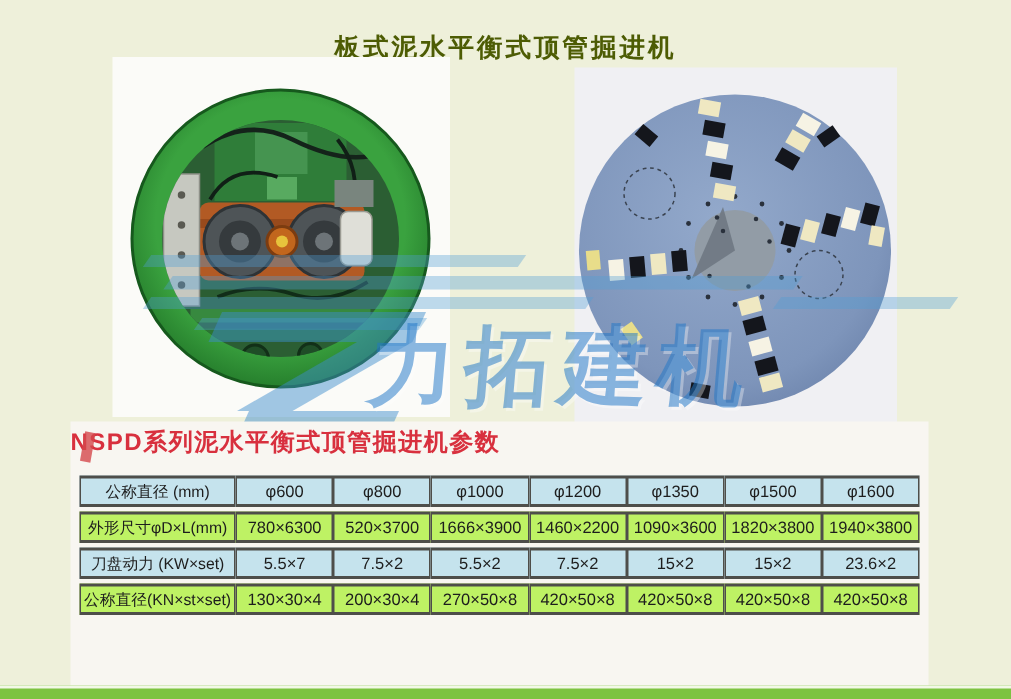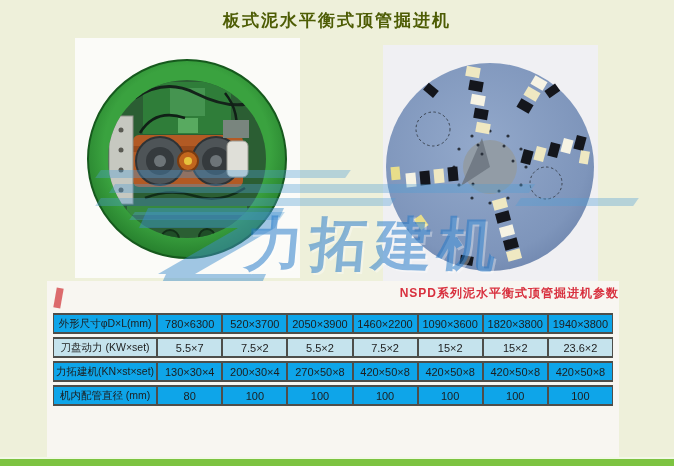--- a/index.html
+++ b/index.html
@@ -1,19 +1,19 @@
 <!DOCTYPE html>
 <html><head>
 <meta charset="utf-8">
 <style>
   html,body{margin:0;padding:0;}
   body{font-family:"Liberation Sans","DejaVu Sans",sans-serif;}
   .stage{position:relative;width:674px;height:466px;background:#eef0da;overflow:hidden;}
 
-  .page-title{position:absolute;top:9px;left:0;width:100%;text-align:center;
+  .page-title{position:absolute;top:20px;left:0;width:100%;text-align:center;
     font-size:17px;font-weight:bold;color:#4d5c04;letter-spacing:2px;}
 
   
   .photo{position:absolute;z-index:1;}
   .photo-left{left:75px;top:38px;width:225px;height:240px;background:#fbfbf8;}
   .photo-right{left:383px;top:45px;width:215px;height:240px;background:#f0f0f3;}
 
   
   .watermark{position:absolute;left:0;top:0;width:674px;height:466px;z-index:2;pointer-events:none;}
   .wm-bar{position:absolute;background:rgba(80,158,214,0.36);transform:skewX(-35deg);}
@@ -22,29 +22,29 @@
   .wm-bar3{left:98px;top:198px;width:295px;height:8px;}
   .wm-bar3b{left:518px;top:198px;width:118px;height:8px;}
   .wm-bar4{left:132px;top:212px;width:150px;height:8px;}
   .wm-logo{position:absolute;left:116px;top:204px;}
   .wm-text{position:absolute;left:246px;top:206px;font-size:58px;font-weight:bold;
     color:rgba(32,118,200,0.52);letter-spacing:6px;white-space:nowrap;
     transform:skewX(-5deg);text-shadow:2px 2px 0 rgba(255,255,255,0.35);}
 
   
   .card{position:absolute;left:47px;top:281px;width:572px;height:181px;background:#f8f6f1;z-index:3;}
-  .card-title{margin:4px 0 0 0;text-align:right;font-size:12px;font-weight:bold;
+  .card-title{margin:4px 0 0 0;text-align:left;font-size:16px;font-weight:bold;
     color:#d8303e;letter-spacing:1px;}
   table.spec{border-collapse:separate;border-spacing:0 3px;margin:8px auto 0 auto;
     table-layout:fixed;width:560px;color:#1d1d1d;}
   table.spec td{border-style:solid;border-color:#4e4e4a;border-width:2px 1px;
     text-align:center;height:17px;padding:0 1px;overflow:hidden;white-space:nowrap;font-size:11px;}
   table.spec td.label-cell{font-size:10.5px;}
   tr.row-blue td{background:#c5e3ed;}
-  tr.row-white td{background:#0ea5e9;}
+  tr.row-white td{background:#bef264;}
 
   .scan-artifact{position:absolute;left:55px;top:288px;width:7px;height:20px;
     background:#d4484c;opacity:.8;transform:rotate(10deg);z-index:4;}
 
   .bottom-bar{position:absolute;left:0;top:457px;width:674px;height:9px;
     background:#7dc341;border-top:2px solid #f2f8e6;z-index:5;}
 </style>
 </head>
 <body>
 
@@ -194,60 +194,60 @@
         <col style="width:104px">
         <col style="width:65px">
           <col style="width:65px">
           <col style="width:65px">
         <col style="width:65px">
           <col style="width:65px">
           <col style="width:65px">
           <col style="width:65px">
       </colgroup>
       <tbody>
+          <tr class="row-blue">
+            <td class="label-cell">公称直径 (mm)</td>
+            <td>φ600</td>
+            <td>φ800</td>
+            <td>φ1000</td>
+            <td>φ1200</td>
+            <td>φ1350</td>
+            <td>φ1500</td>
+            <td>φ1600</td>
+          </tr>
           <tr class="row-white">
             <td class="label-cell">外形尺寸φD×L(mm)</td>
             <td>780×6300</td>
             <td>520×3700</td>
-            <td>2050×3900</td>
+            <td>1666×3900</td>
             <td>1460×2200</td>
             <td>1090×3600</td>
             <td>1820×3800</td>
             <td>1940×3800</td>
           </tr>
           <tr class="row-blue">
             <td class="label-cell">刀盘动力 (KW×set)</td>
             <td>5.5×7</td>
             <td>7.5×2</td>
             <td>5.5×2</td>
             <td>7.5×2</td>
             <td>15×2</td>
             <td>15×2</td>
             <td>23.6×2</td>
           </tr>
           <tr class="row-white">
-            <td class="label-cell">力拓建机(KN×st×set)</td>
+            <td class="label-cell">公称直径(KN×st×set)</td>
             <td>130×30×4</td>
             <td>200×30×4</td>
             <td>270×50×8</td>
             <td>420×50×8</td>
             <td>420×50×8</td>
             <td>420×50×8</td>
             <td>420×50×8</td>
           </tr>
-          <tr class="row-white">
-            <td class="label-cell">机内配管直径 (mm)</td>
-            <td>80</td>
-            <td>100</td>
-            <td>100</td>
-            <td>100</td>
-            <td>100</td>
-            <td>100</td>
-            <td>100</td>
-          </tr>
         </tbody>
     </table>
   </div>
 
   <div class="scan-artifact"></div>
   <div class="bottom-bar"></div>
 
 </div>
 
 </body></html>

